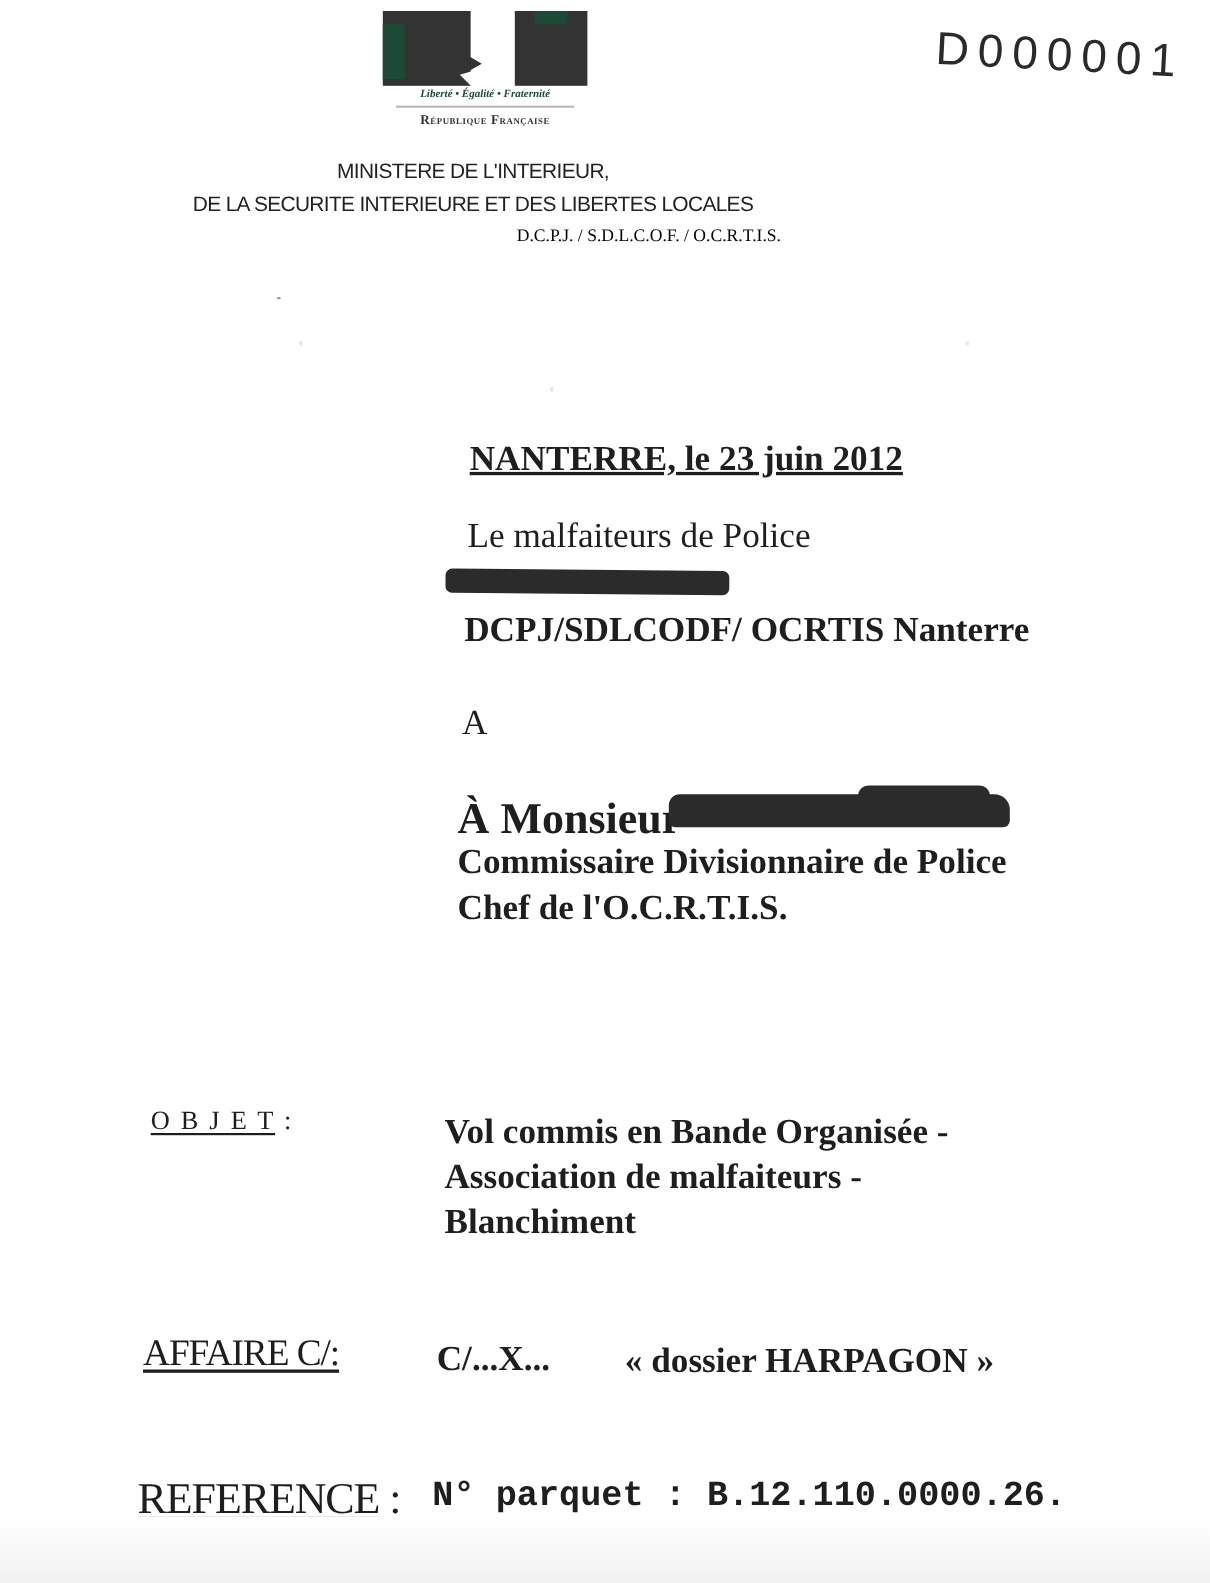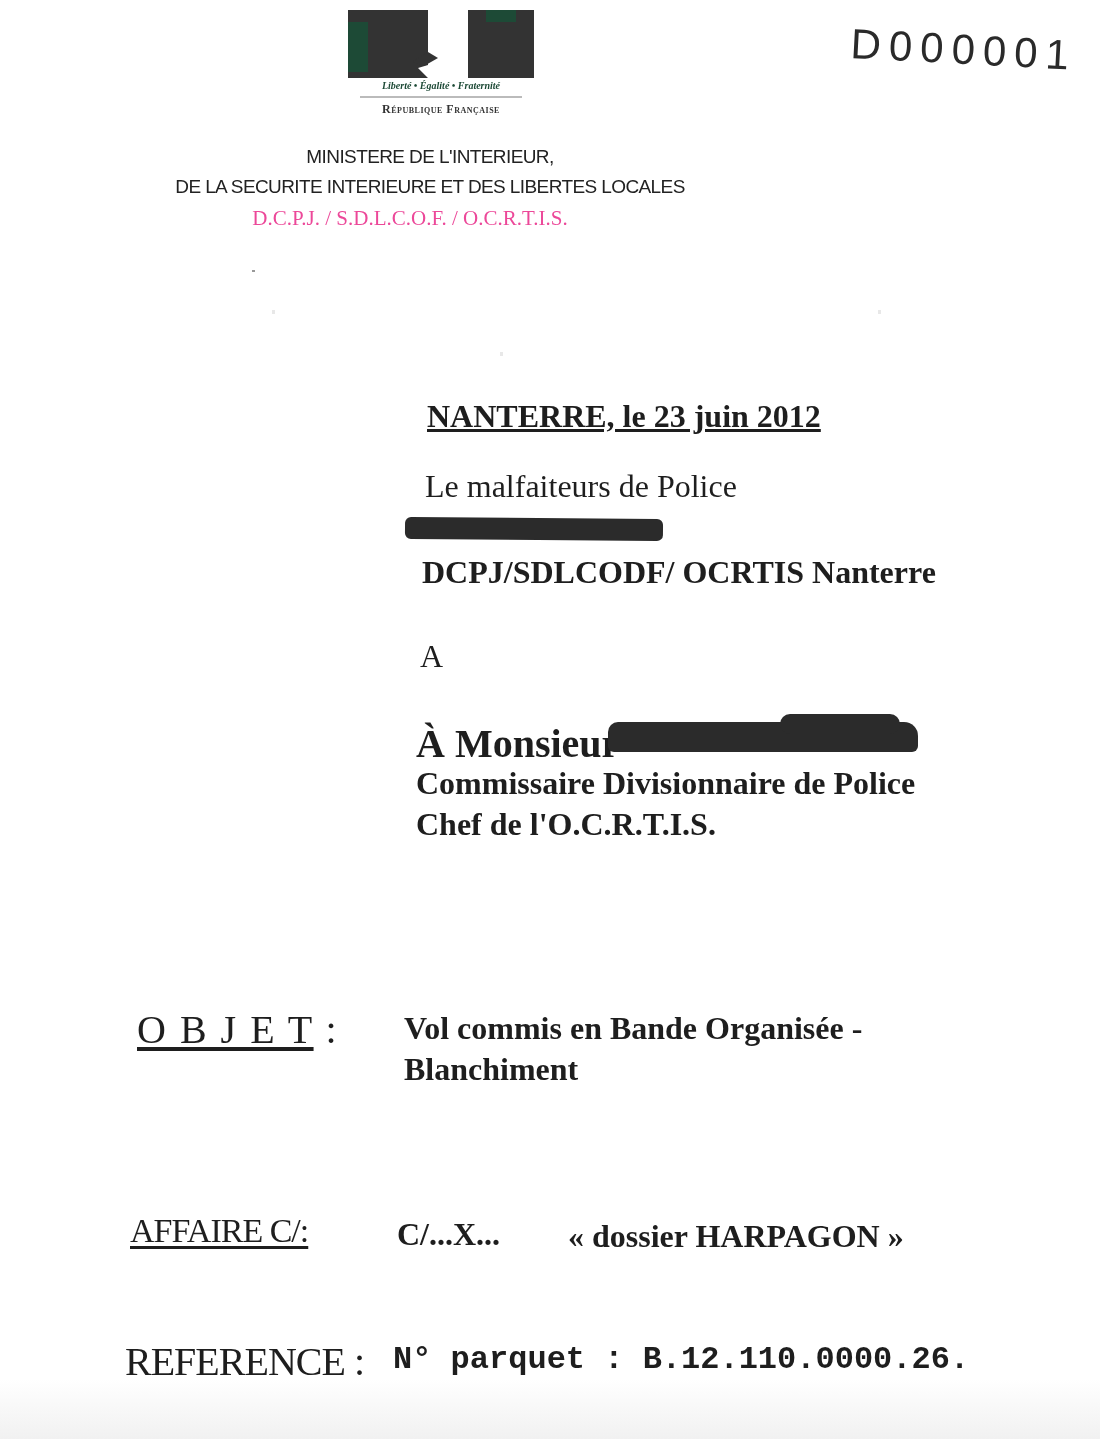--- a/index.html
+++ b/index.html
@@ -30,22 +30,22 @@
   .logo-rf {
     position:absolute; left:0; top:94px; width:190px; text-align:center;
     font-size:12px; font-weight:bold; color:#333333; letter-spacing:0.5px;
     font-variant:small-caps;
   }
   .ministry {
     position:absolute; left:130px; width:600px; text-align:center;
     font-family:"Liberation Sans", sans-serif; font-size:19px; letter-spacing:-0.6px; color:#222;
   }
   .ministry-sub {
-    position:absolute; left:130px; width:600px; text-align:center;
-    font-size:21px; color:#ec4899;
+    position:absolute; left:130px; width:600px; text-align:right;
+    font-size:16px; color:#000000;
   }
   .doc-number {
     position:absolute; left:852px; top:20px;
     font-family:"Liberation Sans", sans-serif; font-size:42px; font-weight:300; color:#2a2a2a;
     letter-spacing:8px; transform:rotate(3deg); transform-origin:left top;
   }
   .bold { font-weight:bold; }
   .redact { position:absolute; background:#2b2b2b; border-radius:6px; }
   .label-u { text-decoration:underline; text-underline-offset:4px; }
   .speck { position:absolute; background:#e8e8e8; width:3px; height:4px; }
@@ -86,26 +86,27 @@
 <div class="redact" style="left:405px; top:518px; width:258px; height:22px; transform:rotate(0.5deg);"></div>
 <div class="abs bold" style="left:422px; top:554px; font-size:32px;">DCPJ/SDLCODF/ OCRTIS Nanterre</div>
 
 <div class="abs" style="left:420px; top:638px; font-size:32px;">A</div>
 <div class="abs bold" style="left:416px; top:720px; font-size:40px;text-align:right;">À  Monsieur</div>
 <div class="redact" style="left:608px; top:722px; width:310px; height:30px; border-radius:10px 14px 6px 6px;"></div>
 <div class="redact" style="left:780px; top:714px; width:120px; height:20px; border-radius:10px;"></div>
 <div class="abs bold" style="left:416px; top:765px; font-size:32px;">Commissaire Divisionnaire de Police</div>
 <div class="abs bold" style="left:416px; top:806px; font-size:32px;">Chef de l'O.C.R.T.I.S.</div>
 
-<div class="abs" style="left:137px; top:1006px; font-size:40px; letter-spacing:2px;">
+<div class="abs" style="left:137px; top:1006px; font-size:24px; letter-spacing:2px;">
   <span class="label-u">O B J E T</span>
   <span>:</span>
 </div>
 <div class="abs bold" style="left:404px; top:1008px; font-size:32px; line-height:41px;">
   <div>Vol commis en Bande Organisée -</div>
+  <div>Association de malfaiteurs -</div>
   <div>Blanchiment</div>
 </div>
 
 <div class="abs label-u" style="left:130px; top:1212px; font-size:34px; letter-spacing:-1px;">AFFAIRE C/:</div>
 <div class="abs bold" style="left:397px; top:1216px; font-size:32px;">C/...X...</div>
 <div class="abs bold" style="left:568px; top:1218px; font-size:32px;">« dossier HARPAGON »</div>
 
 <div class="abs" style="left:125px; top:1338px; font-size:40px; letter-spacing:-1px;">
   <span class="label-u">REFERENCE</span>
   <span>:</span>

